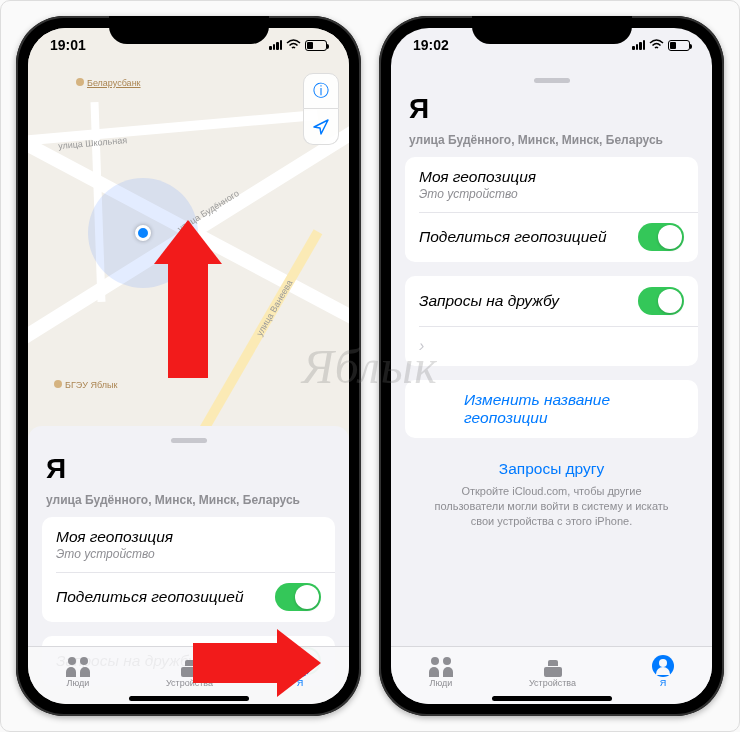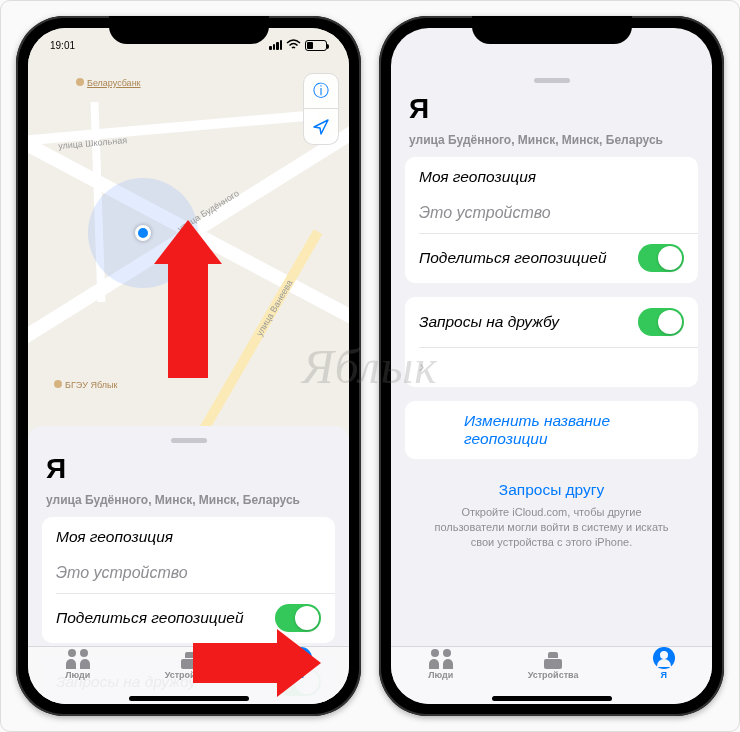--- a/index.html
+++ b/index.html
@@ -42,22 +42,22 @@
     border-radius: 0 0 18px 18px;
     z-index: 50;
   }
   .status-bar {
     position: absolute;
     top: 7px; left: 0; right: 0;
     height: 20px;
     display: flex;
     justify-content: space-between;
     padding: 0 22px;
-    font-size: 10px;
-    font-weight: 400;
+    font-size: 14px;
+    font-weight: 700;
     z-index: 5;
     align-items: center;
     text-align: right;
   }
   .status-icons { display:flex; gap:4px; align-items:center; }
   .bars { display:inline-flex; align-items:flex-end; gap:1px; }
   .bars i { width:2.5px; background:#000; display:inline-block; border-radius:1px;}
   .bars i:nth-child(1){height:4px}.bars i:nth-child(2){height:6px}.bars i:nth-child(3){height:8px}.bars i:nth-child(4){height:10px}
   .battery { width:22px; height:11px; border:1px solid #000; border-radius:3px; position:relative; }
   .battery::after{content:"";position:absolute;right:-3px;top:3px;width:2px;height:5px;background:#000;border-radius:0 2px 2px 0;}
@@ -95,38 +95,37 @@
   }
   .sheet.full { top: 38px; }
   .sheet.partial { top: 398px; }
   .grabber { width:36px;height:5px;border-radius:3px;background:#c7c7cd;margin:4px auto 10px; }
   .sheet-title { font-size:28px; font-weight:700; margin-bottom:4px; padding-left:4px; }
   .address { font-size:12px; color:#8e8e93; padding:4px 4px 10px;font-weight:bold; }
   .card { background:#fff; border-radius:10px; margin-bottom:14px; overflow:hidden;font-style:italic;}
   .row { display:flex; align-items:center; justify-content:space-between; padding:11px 14px; position:relative;}
   .row + .row::before { content:""; position:absolute;left:14px;right:0;top:0;height:1px;background:#e5e5ea;}
   .row-title { font-size:15.5px; color:#000; }
-  .row-sub { font-size:16px; color:#8e8e93; margin-top:18px;}
+  .row-sub { font-size:12px; color:#8e8e93; margin-top:1px;}
   .row-left { display:flex; flex-direction:column; }
   .chev { color:#c7c7cd; font-size:16px; }
   .toggle { width:46px;height:28px;background:#34c759;border-radius:14px;position:relative;}
   .toggle::after{content:"";position:absolute;width:24px;height:24px;background:#fff;border-radius:50%;right:2px;top:2px;box-shadow:0 1px 3px rgba(0,0,0,.2);}
   .link-row { color:#007aff; font-size:15.5px; text-align:left;margin-left:45px;}
   .help-block { text-align:center; padding:8px 20px; margin-top: 6px;}
   .help-title { color:#007aff; font-size:15.5px; margin-bottom:6px;}
   .help-sub { font-size:11px; color:#8e8e93; line-height:1.35;}
 
   
   .tabbar {
     position:absolute; left:0;right:0;bottom:0; height:58px;
     background:rgba(248,248,250,.95);
     border-top:1px solid #d8d8dc;
-    display:flex; justify-content:space-around; align-items:flex-start;
-    padding-bottom:4px;
-    font-weight:bold;
+    display:flex; justify-content:space-around; align-items:flex-end;
+    padding-bottom:16px;
   }
   .tab { display:flex; flex-direction:column; align-items:center; gap:1px; color:#8e8e93;}
   .tab.active { color:#007aff; }
   .tab-icon { width:24px;height:22px; position:relative;}
   .tab-label { font-size:9px; }
   .home-ind { position:absolute;bottom:3px;left:50%;transform:translateX(-50%);width:120px;height:5px;background:#000;border-radius:3px;}
 
   
   .arrow {
     position:absolute;
@@ -259,20 +258,37 @@
     <div class="home-ind"></div>
 
     <div class="arrow up" style="height:120px;top:230px;left:140px;"></div>
     <div class="arrow right" style="height:90px;top:590px;left:190px;"></div>
   </div>
 </div>
 
 <div class="phone">
   <div class="notch"></div>
   <div class="screen grey">
+    <div class="status-bar">
+      <span>19:02</span>
+      <span class="status-icons">
+        <span class="bars">
+            <i></i>
+            <i></i>
+            <i></i>
+            <i></i>
+          </span>
+        <svg width="15" height="12">
+            <path d="M1 4 Q7.5 -2 14 4 M3.5 6.5 Q7.5 2.5 11.5 6.5 M6 9 Q7.5 7.5 9 9" stroke="#000" stroke-width="1.5" fill="none"></path>
+          </svg>
+        <span class="battery">
+            <i></i>
+          </span>
+      </span>
+    </div>
 
     <div class="sheet full">
       <div class="grabber"></div>
       <div class="sheet-title">Я</div>
       <div class="address">улица Будённого, Минск, Минск, Беларусь</div>
 
       <div class="card">
         <div class="row">
           <div class="row-left">
             <span class="row-title">Моя геопозиция</span>

